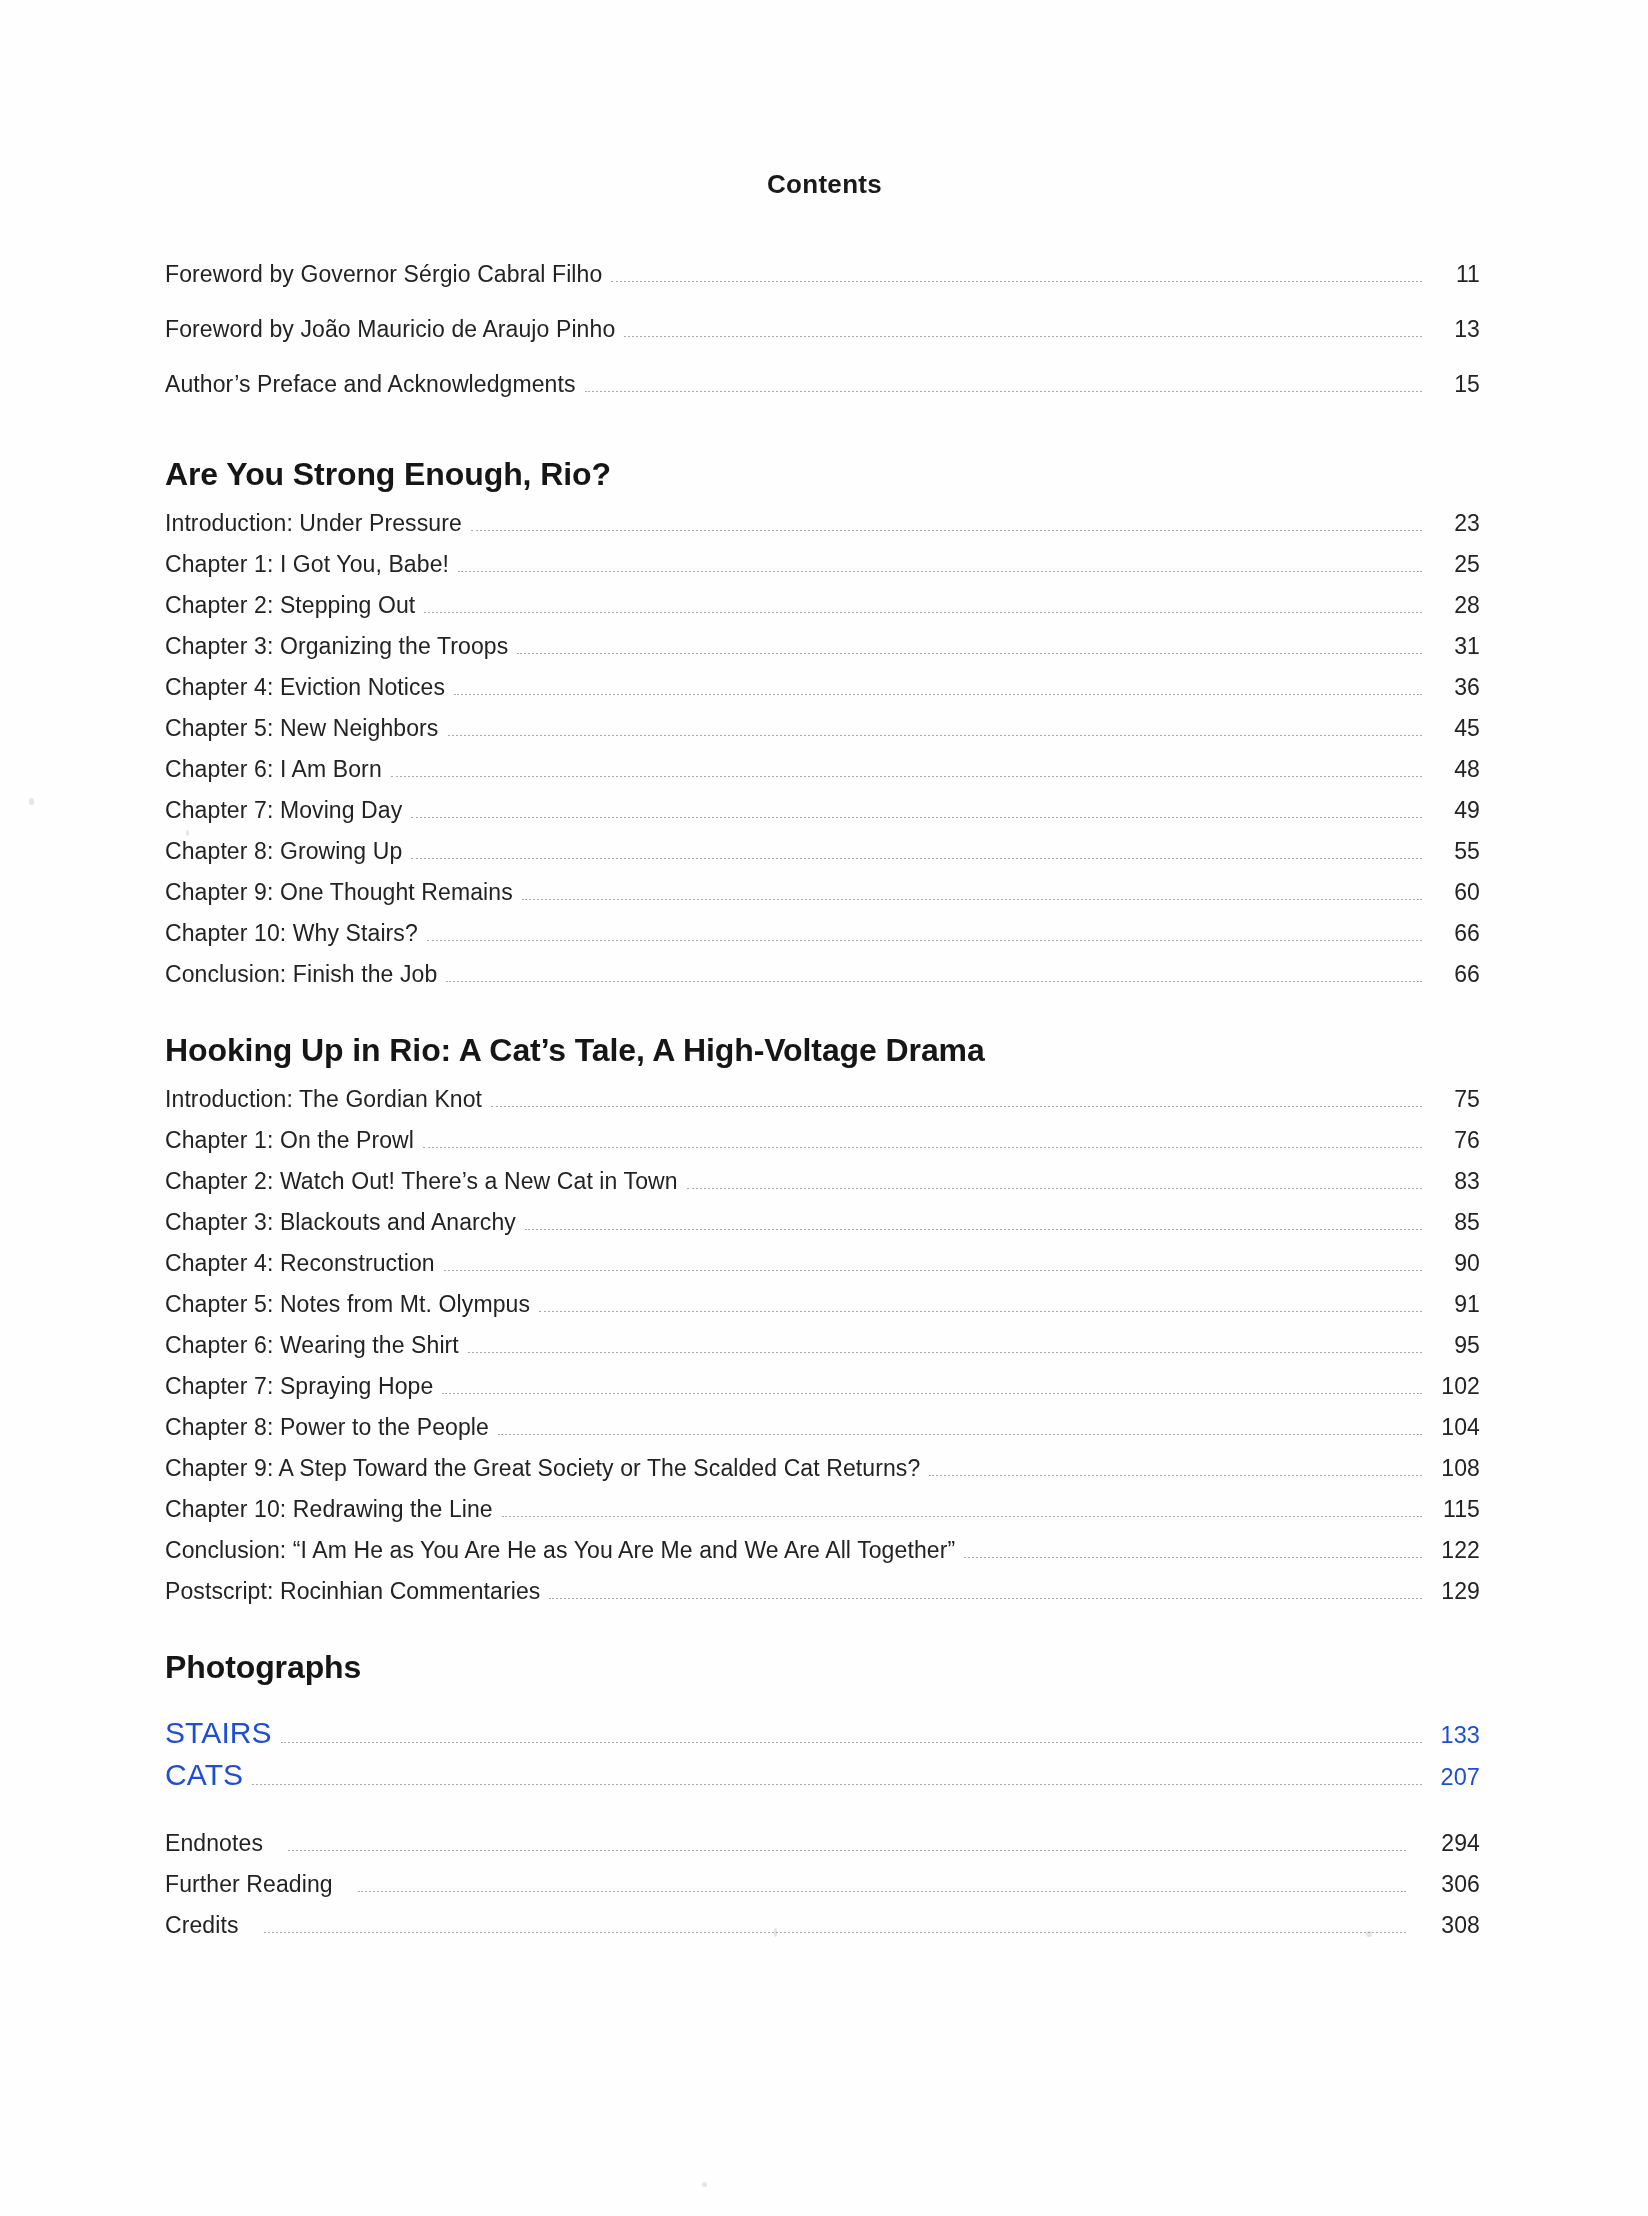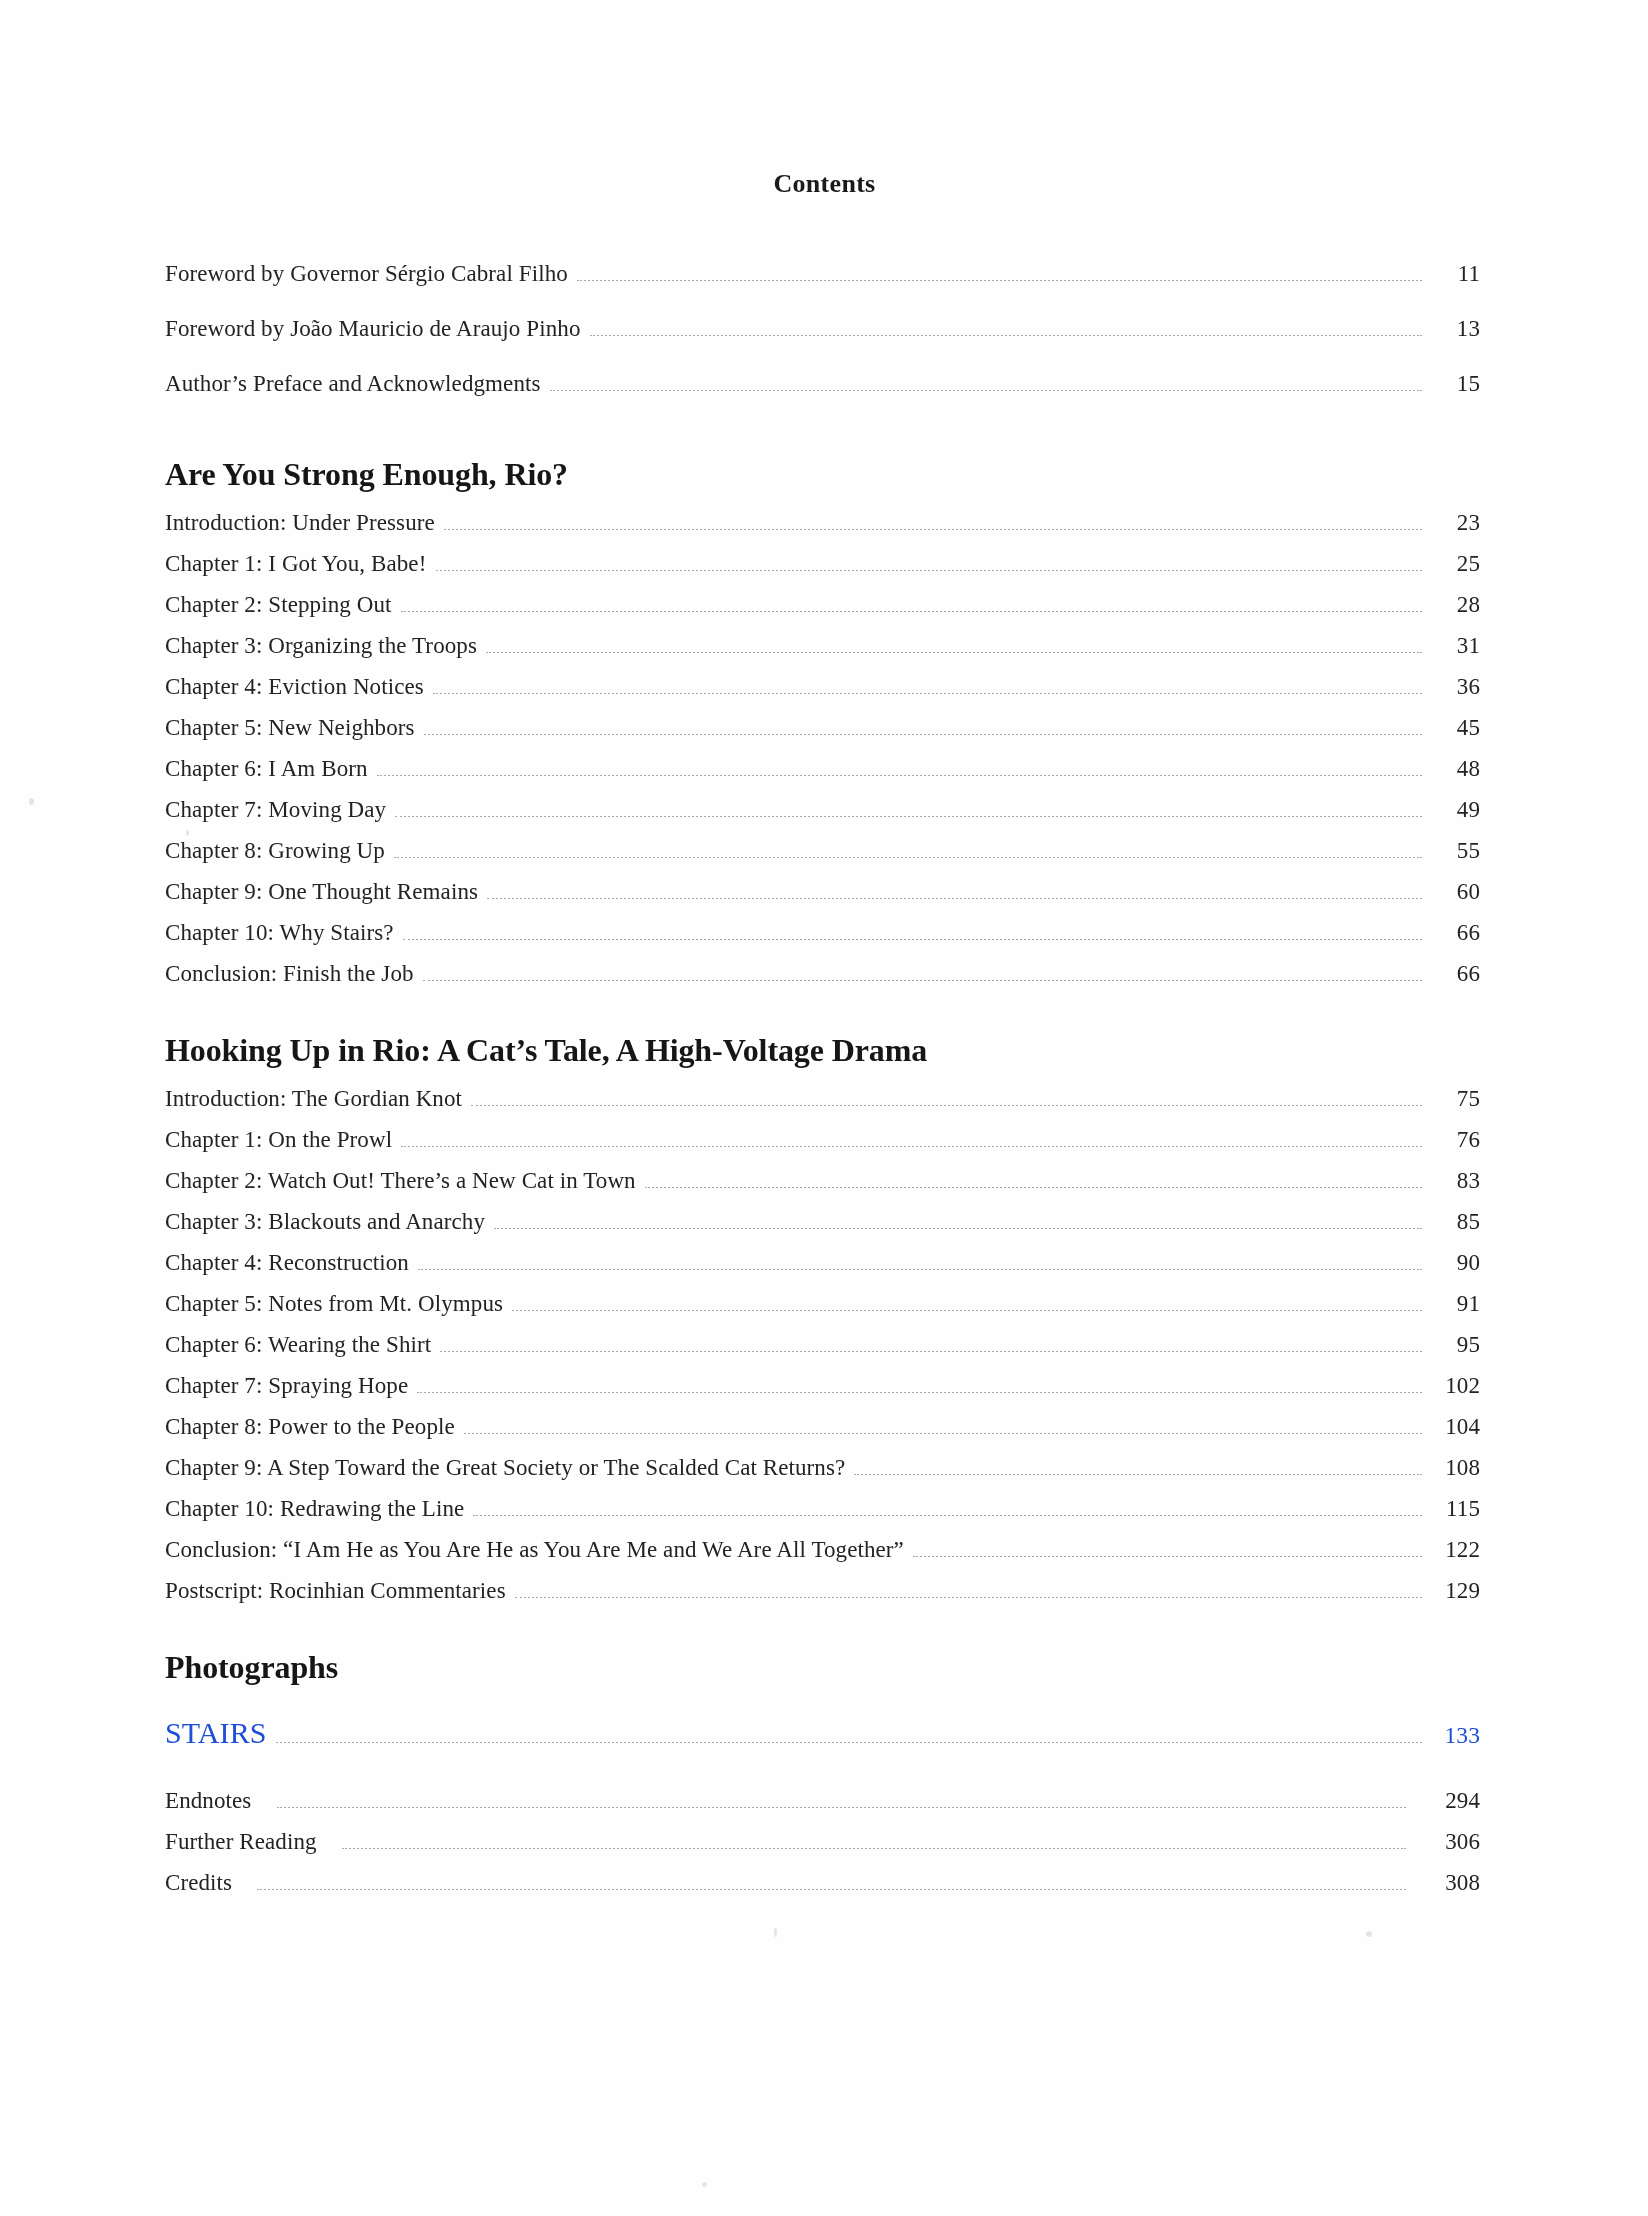--- a/index.html
+++ b/index.html
@@ -6,21 +6,21 @@
     margin: 0;
     padding: 0;
     background: #ffffff;
   }
   .page {
     position: relative;
     width: 1649px;
     height: 2216px;
     background: #fefefe;
     overflow: hidden;
-    font-family: Liberation Serif, serif;
+    font-family: Liberation Sans, sans-serif;
     color: #1c1c1c;
   }
 
   
   .speckle {
     position: absolute;
     background: #cfcfcf;
     border-radius: 50%;
     opacity: .55;
   }
@@ -283,20 +283,25 @@
     <div class="sp-1"></div>
 
     <div class="sec-head">Photographs</div>
     <div class="sp-1"></div>
     <div class="bigrow">
       <div class="entry">
         <span class="etitle">STAIRS</span>
         <span class="leader"></span>
         <span class="pnum">133</span>
       </div>
+      <div class="entry">
+        <span class="etitle">CATS</span>
+        <span class="leader"></span>
+        <span class="pnum">207</span>
+      </div>
     </div>
 
     <div class="sp-1"></div>
 
     <div class="endmatter">
       <div class="entry">
         <span class="etitle">Endnotes</span>
         <span class="leader"></span>
         <span class="pnum">294</span>
       </div>

